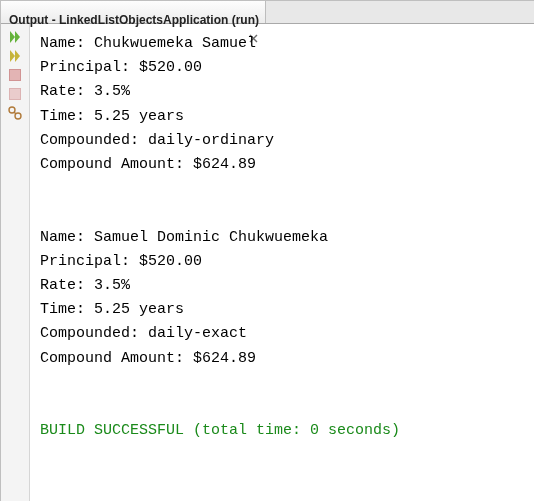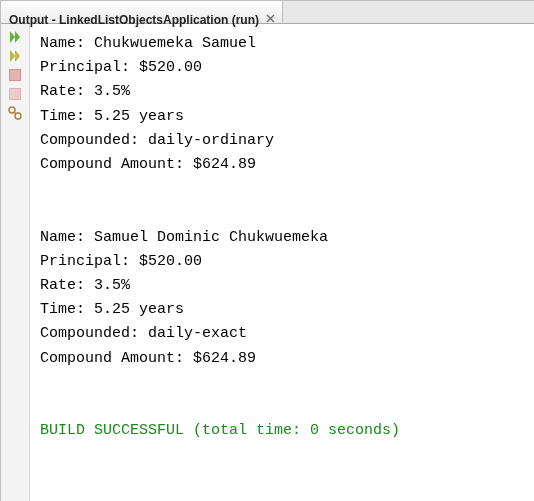--- a/index.html
+++ b/index.html
@@ -18,26 +18,27 @@
   }
   .tabbar {
     display: flex;
     align-items: stretch;
     background: #e8e8e8;
     border-bottom: 1px solid #a9a9a9;
     height: 23px;
   }
   .tab {
     display: flex;
-    align-items: flex-start;
+    align-items: flex-end;
     gap: 6px;
     background: linear-gradient(#fdfdfd, #ececec);
     border-right: 1px solid #bdbdbd;
     padding: 12px 6px 0 8px;
     color: #222;
+    flex-direction: column;
   }
   .tab-title { font-weight: bold; }
   .close-icon {
     width: 11px; height: 11px;
     display: inline-flex; align-items: center; justify-content: center;
     font-size: 10px; color: #6a6a6a; line-height: 1;
     border: 1px solid transparent;
   }
   .body {
     display: flex;

